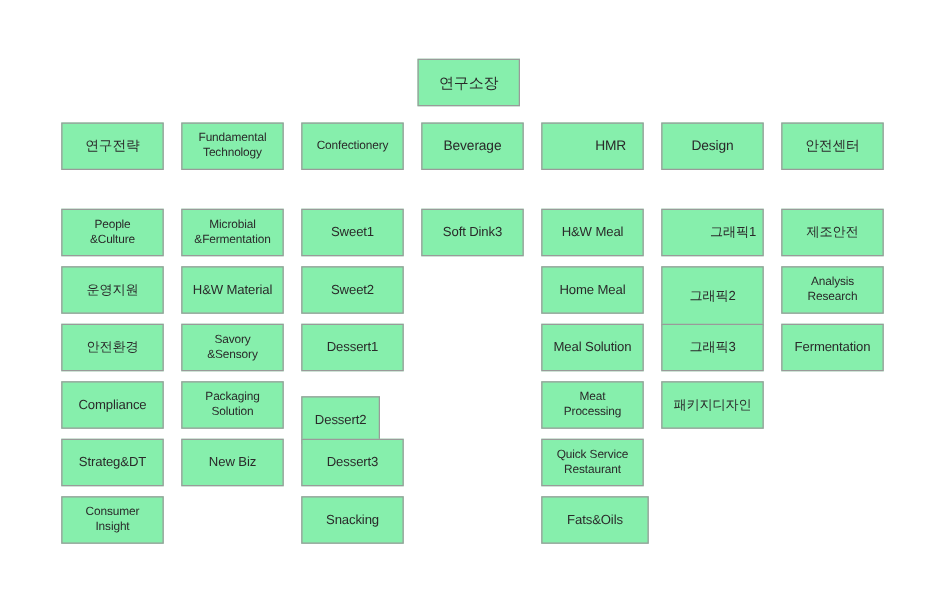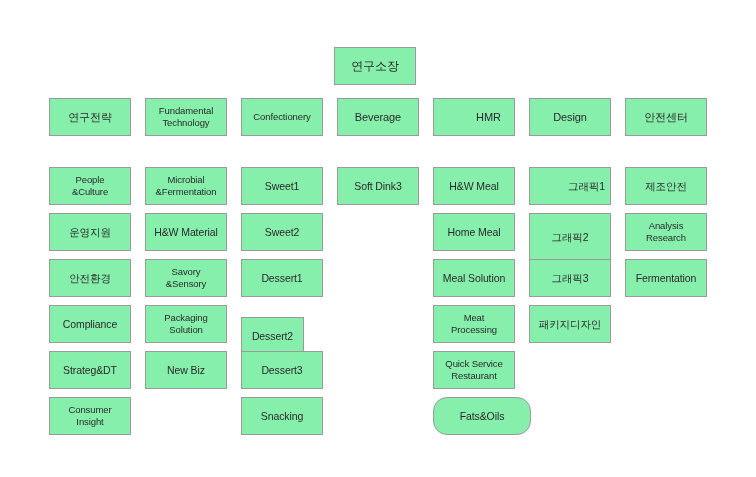--- a/index.html
+++ b/index.html
@@ -82,21 +82,21 @@
     <div class="node division" style="left: 337px; top: 98px; width: 82px; height: 38px;">Beverage</div>
     <div class="node team" style="left: 337px; top: 167px; width: 82px; height: 38px;">Soft Dink3</div>
     <div class="node division" style="left: 433px; top: 98px; width: 82px; height: 38px; padding-left: 32px;">HMR</div>
     <div class="node team" style="left: 433px; top: 167px; width: 82px; height: 38px;">H&amp;W Meal</div>
     <div class="node team" style="left: 433px; top: 213px; width: 82px; height: 38px;">Home Meal</div>
     <div class="node team" style="left: 433px; top: 259px; width: 82px; height: 38px;">Meal Solution</div>
     <div class="node team small" style="left: 433px; top: 305px; width: 82px; height: 38px;">Meat
 Processing</div>
     <div class="node team small" style="left: 433px; top: 351px; width: 82px; height: 38px;">Quick Service
 Restaurant</div>
-    <div class="node team" style="left: 433px; top: 397px; width: 98px; height: 38px; border-radius: 14px;">Fats&amp;Oils</div>
+    <div class="node team" style="left: 433px; top: 397px; width: 86px; height: 38px;">Fats&amp;Oils</div>
     <div class="node division" style="left: 529px; top: 98px; width: 82px; height: 38px;">Design</div>
     <div class="node team" style="left: 529px; top: 167px; width: 82px; height: 38px; padding-left: 36px;">그래픽1</div>
     <div class="node team" style="left: 529px; top: 213px; width: 82px; height: 48px;">그래픽2</div>
     <div class="node team" style="left: 529px; top: 259px; width: 82px; height: 38px;">그래픽3</div>
     <div class="node team" style="left: 529px; top: 305px; width: 82px; height: 38px;">패키지디자인</div>
     <div class="node division" style="left: 625px; top: 98px; width: 82px; height: 38px;">안전센터</div>
     <div class="node team" style="left: 625px; top: 167px; width: 82px; height: 38px;">제조안전</div>
     <div class="node team small" style="left: 625px; top: 213px; width: 82px; height: 38px;">Analysis
 Research</div>
     <div class="node team" style="left: 625px; top: 259px; width: 82px; height: 38px;">Fermentation</div>

